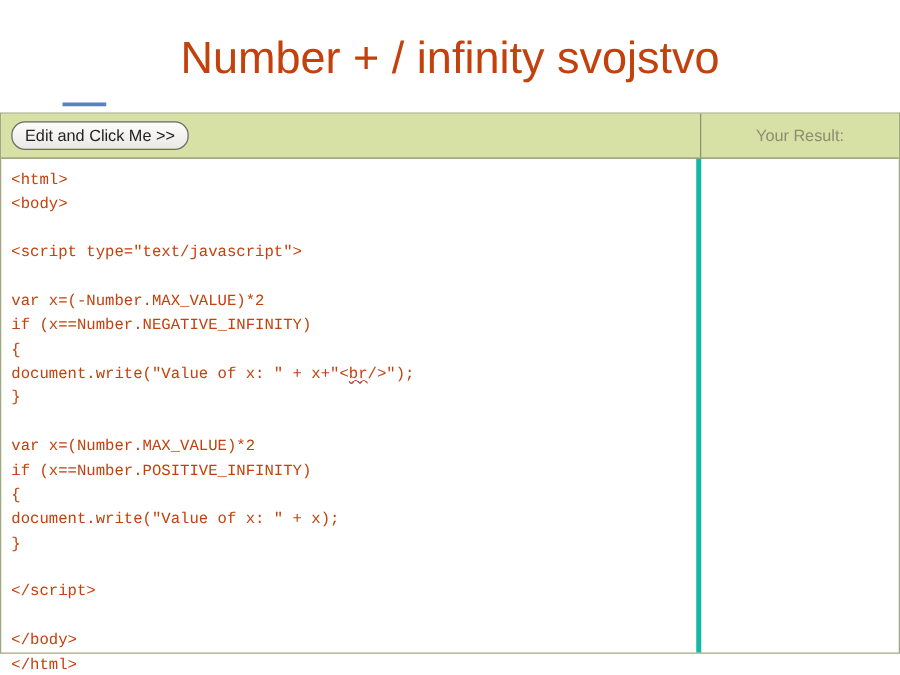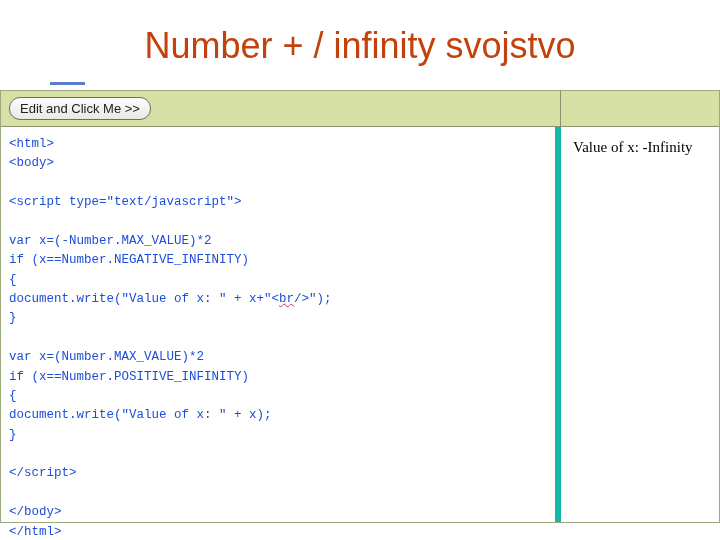--- a/index.html
+++ b/index.html
@@ -56,27 +56,27 @@
       font-size: 13px;
       color: #222;
       cursor: pointer;
     }
     .body-row {
       display: flex;
       height: 395px;
     }
     .code-panel {
       flex: 0 0 560px;
-      border-right: 6px solid #14b8a6;
+      border-right: 4px solid #14b8a6;
       padding: 8px 8px;
       font-family: "Courier New", monospace;
       font-size: 12.5px;
       line-height: 1.55;
       white-space: pre;
-      color: #1d4ed8;
+      color: #c2410c;
     }
     .result-panel {
       flex: 1;
       padding: 10px 12px;
       font-family: "Times New Roman", serif;
       font-size: 15px;
       line-height: 1.45;
       color: #000;
     }
     .result-panel div { white-space: nowrap; }
@@ -90,20 +90,21 @@
 
 <div class="slide-title">Number + / infinity svojstvo</div>
 
 <div class="blue-line"></div>
 
 <div class="panel-container">
   <div class="header-row">
     <div class="header-left">
       <button class="edit-button">Edit and Click Me &gt;&gt;</button>
     </div>
+    <div class="header-right">Your Result:</div>
   </div>
   <div class="body-row">
     <div class="code-panel"><span>&lt;html&gt;</span>
 <span>&lt;body&gt;</span>
 <span></span>
 <span>&lt;script type="text/javascript"&gt;</span>
 <span></span>
 <span>var x=(-Number.MAX_VALUE)*2</span>
 <span>if (x==Number.NEGATIVE_INFINITY)</span>
 <span>{</span>
@@ -114,16 +115,15 @@
 <span>if (x==Number.POSITIVE_INFINITY)</span>
 <span>{</span>
 <span>document.write("Value of x: " + x);</span>
 <span>}</span>
 <span></span>
 <span>&lt;/script&gt;</span>
 <span></span>
 <span>&lt;/body&gt;</span>
 <span>&lt;/html&gt;</span></div>
     <div class="result-panel">
-      <div>Value of x: -Infinity</div>
     </div>
   </div>
 </div>
 
 </body></html>

